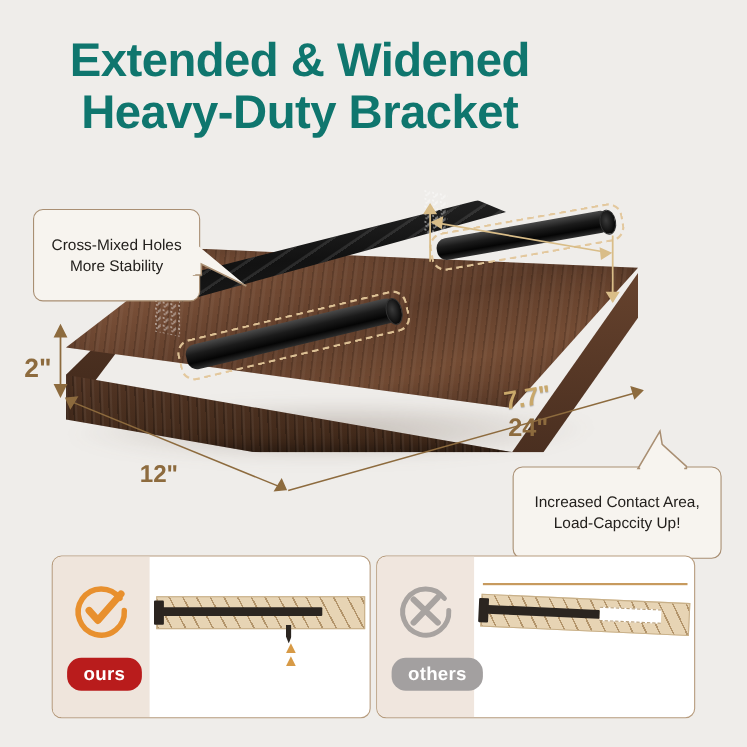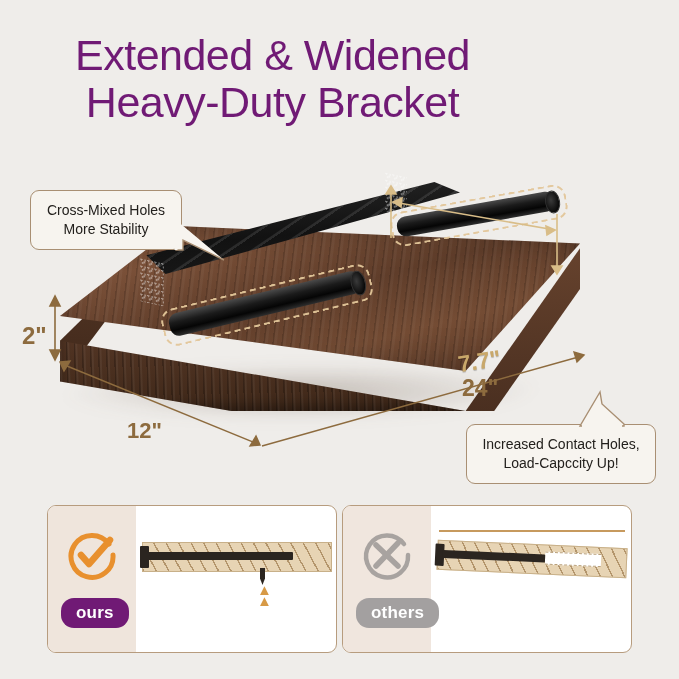--- a/index.html
+++ b/index.html
@@ -10,22 +10,22 @@
     overflow:hidden;
     position:relative;
   }
   #stage{position:absolute;inset:0;width:679px;height:679px;}
 
   
   .title{
     position:absolute;left:0;top:32px;width:545px;
     text-align:center;
     font-size:43px;line-height:47px;
-    font-weight:400;letter-spacing:-0.5px;
-    color:#701a75;
+    font-weight:700;letter-spacing:-0.5px;
+    color:#0f766e;
     white-space:pre-line;
   }
   .subtitle{
     position:absolute;left:0;top:136px;width:679px;
     text-align:center;
     font-size:21px;line-height:26px;
     font-weight:400;
     color:#7a5433;
   }
 
@@ -135,21 +135,21 @@
 
   
   .callout{
     position:absolute;
     background:#f7f4ef;
     border:1.4px solid #a98f73;
     border-radius:9px;
     color:#23201d;
     font-size:14px;line-height:19px;
     text-align:center;
-    padding:10px 12px;
+    padding:22px 12px;
     white-space:pre-line;
     box-sizing:border-box;
   }
   #callout-left{left:30px;top:190px;width:152px;}
   #callout-right{left:466px;top:424px;width:190px;}
   .tail{position:absolute;}
 
   
   .dim{
     position:absolute;
@@ -179,21 +179,21 @@
     background:#efe5dc;
   }
   #panel-others .panel-side{background:#f0e6de;}
   .mark-icon{position:absolute;left:17px;top:22px;width:54px;height:54px;}
   .badge{
     position:absolute;left:13px;top:92px;
     padding:5px 15px;border-radius:13px;
     color:#fff;font-size:17px;font-weight:700;
     letter-spacing:.2px;
   }
-  #badge-ours{background:#701a75;}
+  #badge-ours{background:#b91c1c;}
   #badge-others{background:#a3a0a0;}
   .panel-text{
     position:absolute;left:92px;top:95px;width:195px;
     text-align:center;font-size:13.5px;line-height:18px;
     color:#1d1a18;white-space:pre-line;
   }
   .diagram{position:absolute;left:92px;top:18px;width:194px;height:72px;}
   .plank{
     position:absolute;
     background:#e7d4b4;
@@ -292,21 +292,21 @@
   <div class="dim" id="dim-12">12"</div>
   <div class="dim" id="dim-24">24"</div>
 
   <div class="callout" id="callout-left">Cross-Mixed Holes
 More Stability</div>
   <svg class="tail" style="left:174px;top:218px;" width="58" height="46">
     <path d="M2,2 L2,32 L9,32 L9,22 L50,42" fill="#f7f4ef" stroke="#a98f73" stroke-width="1.4"></path>
     <path d="M2,2 L2,32" stroke="#f7f4ef" stroke-width="3"></path>
   </svg>
 
-  <div class="callout" id="callout-right">Increased Contact Holes,
+  <div class="callout" id="callout-right">Increased Contact Area,
 Load-Capccity Up!</div>
   <svg class="tail" style="left:572px;top:390px;" width="62" height="42">
     <path d="M28,2 L8,36 L52,36 L52,34 L30,14 Z" fill="#f7f4ef" stroke="#a98f73" stroke-width="1.4"></path>
     <path d="M10,36 L50,36" stroke="#f7f4ef" stroke-width="3"></path>
   </svg>
 
   <div class="panel" id="panel-ours">
     <div class="panel-side"></div>
 
     <svg class="mark-icon" viewBox="0 0 54 54">

